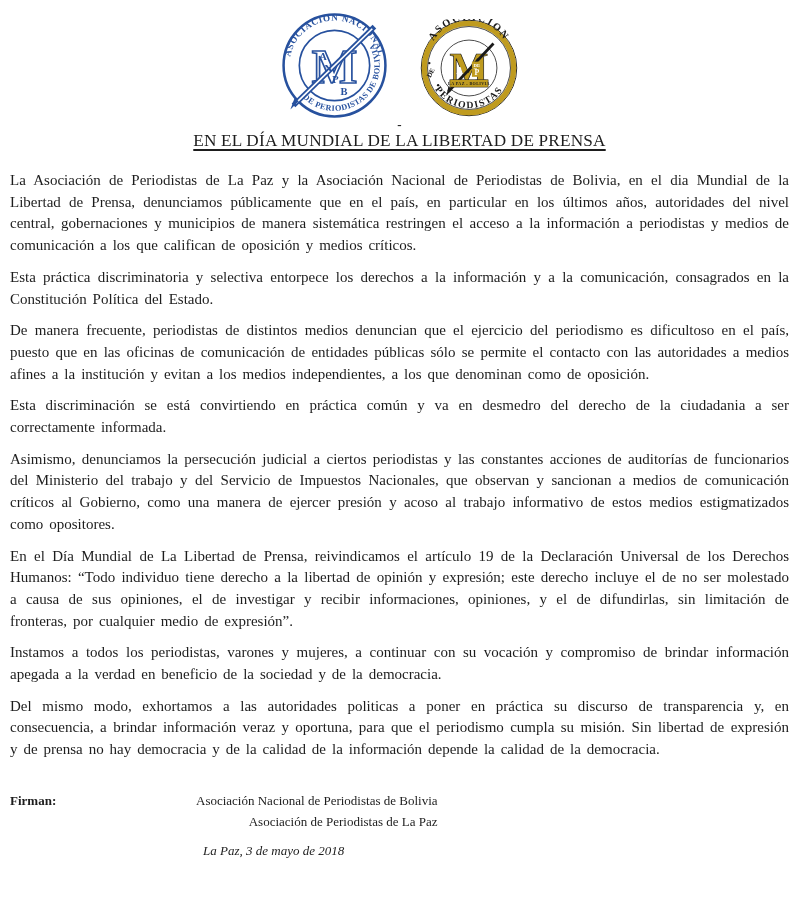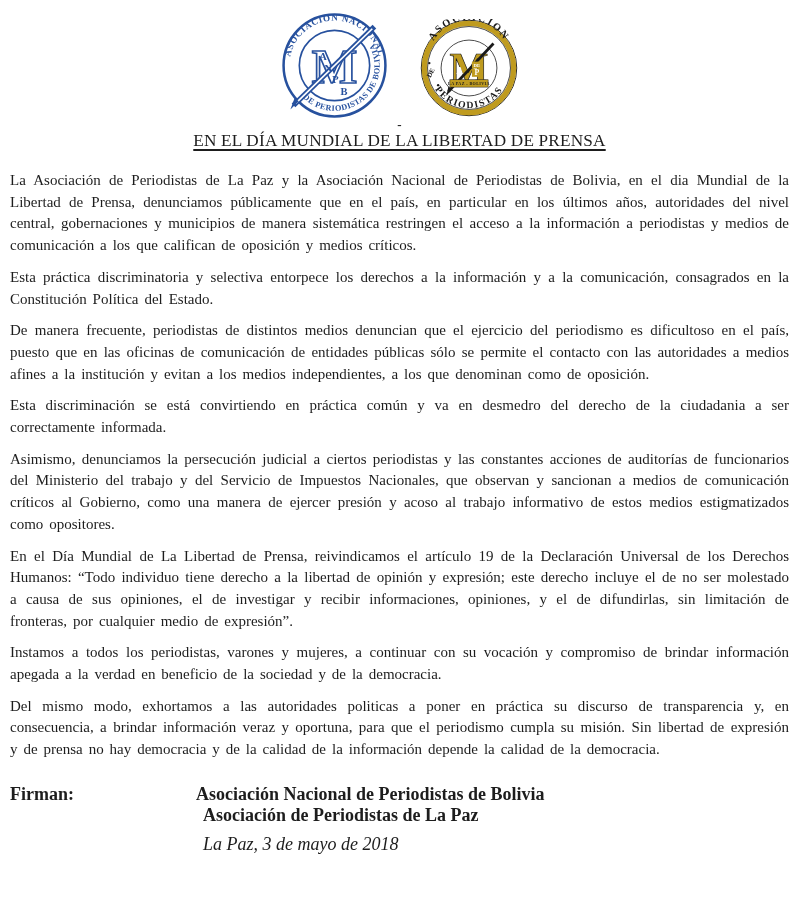--- a/index.html
+++ b/index.html
@@ -30,25 +30,25 @@
   }
 
   .doc-body p {
     text-align:justify;
     font-size:15px;
     line-height:21.7px;
     margin-bottom:10px;
     word-spacing:2.2px;
   }
 
-  .signature { margin-top:23px; font-size:18px; line-height:21.5px; }
+  .signature { margin-top:29px; font-size:13px; line-height:21.5px; }
   .sig-row { display:flex; align-items:flex-start; }
   .sig-label { font-weight:bold; width:186px; flex:0 0 186px; }
-  .sig-names { font-weight:bold; }
-  .sig-names .indent { padding-left:7px; }
+  .sig-names { font-weight:normal; }
+  .sig-names .indent { padding-left:7px;text-align:right; }
   .dateline { margin-top:7px; margin-left:193px;font-style:italic; }
 </style>
 </head>
 <body>
 
 <div class="page">
 
   <header class="logos">
 
     <svg class="logo-anpb" viewBox="0 0 100 100" aria-hidden="true">

